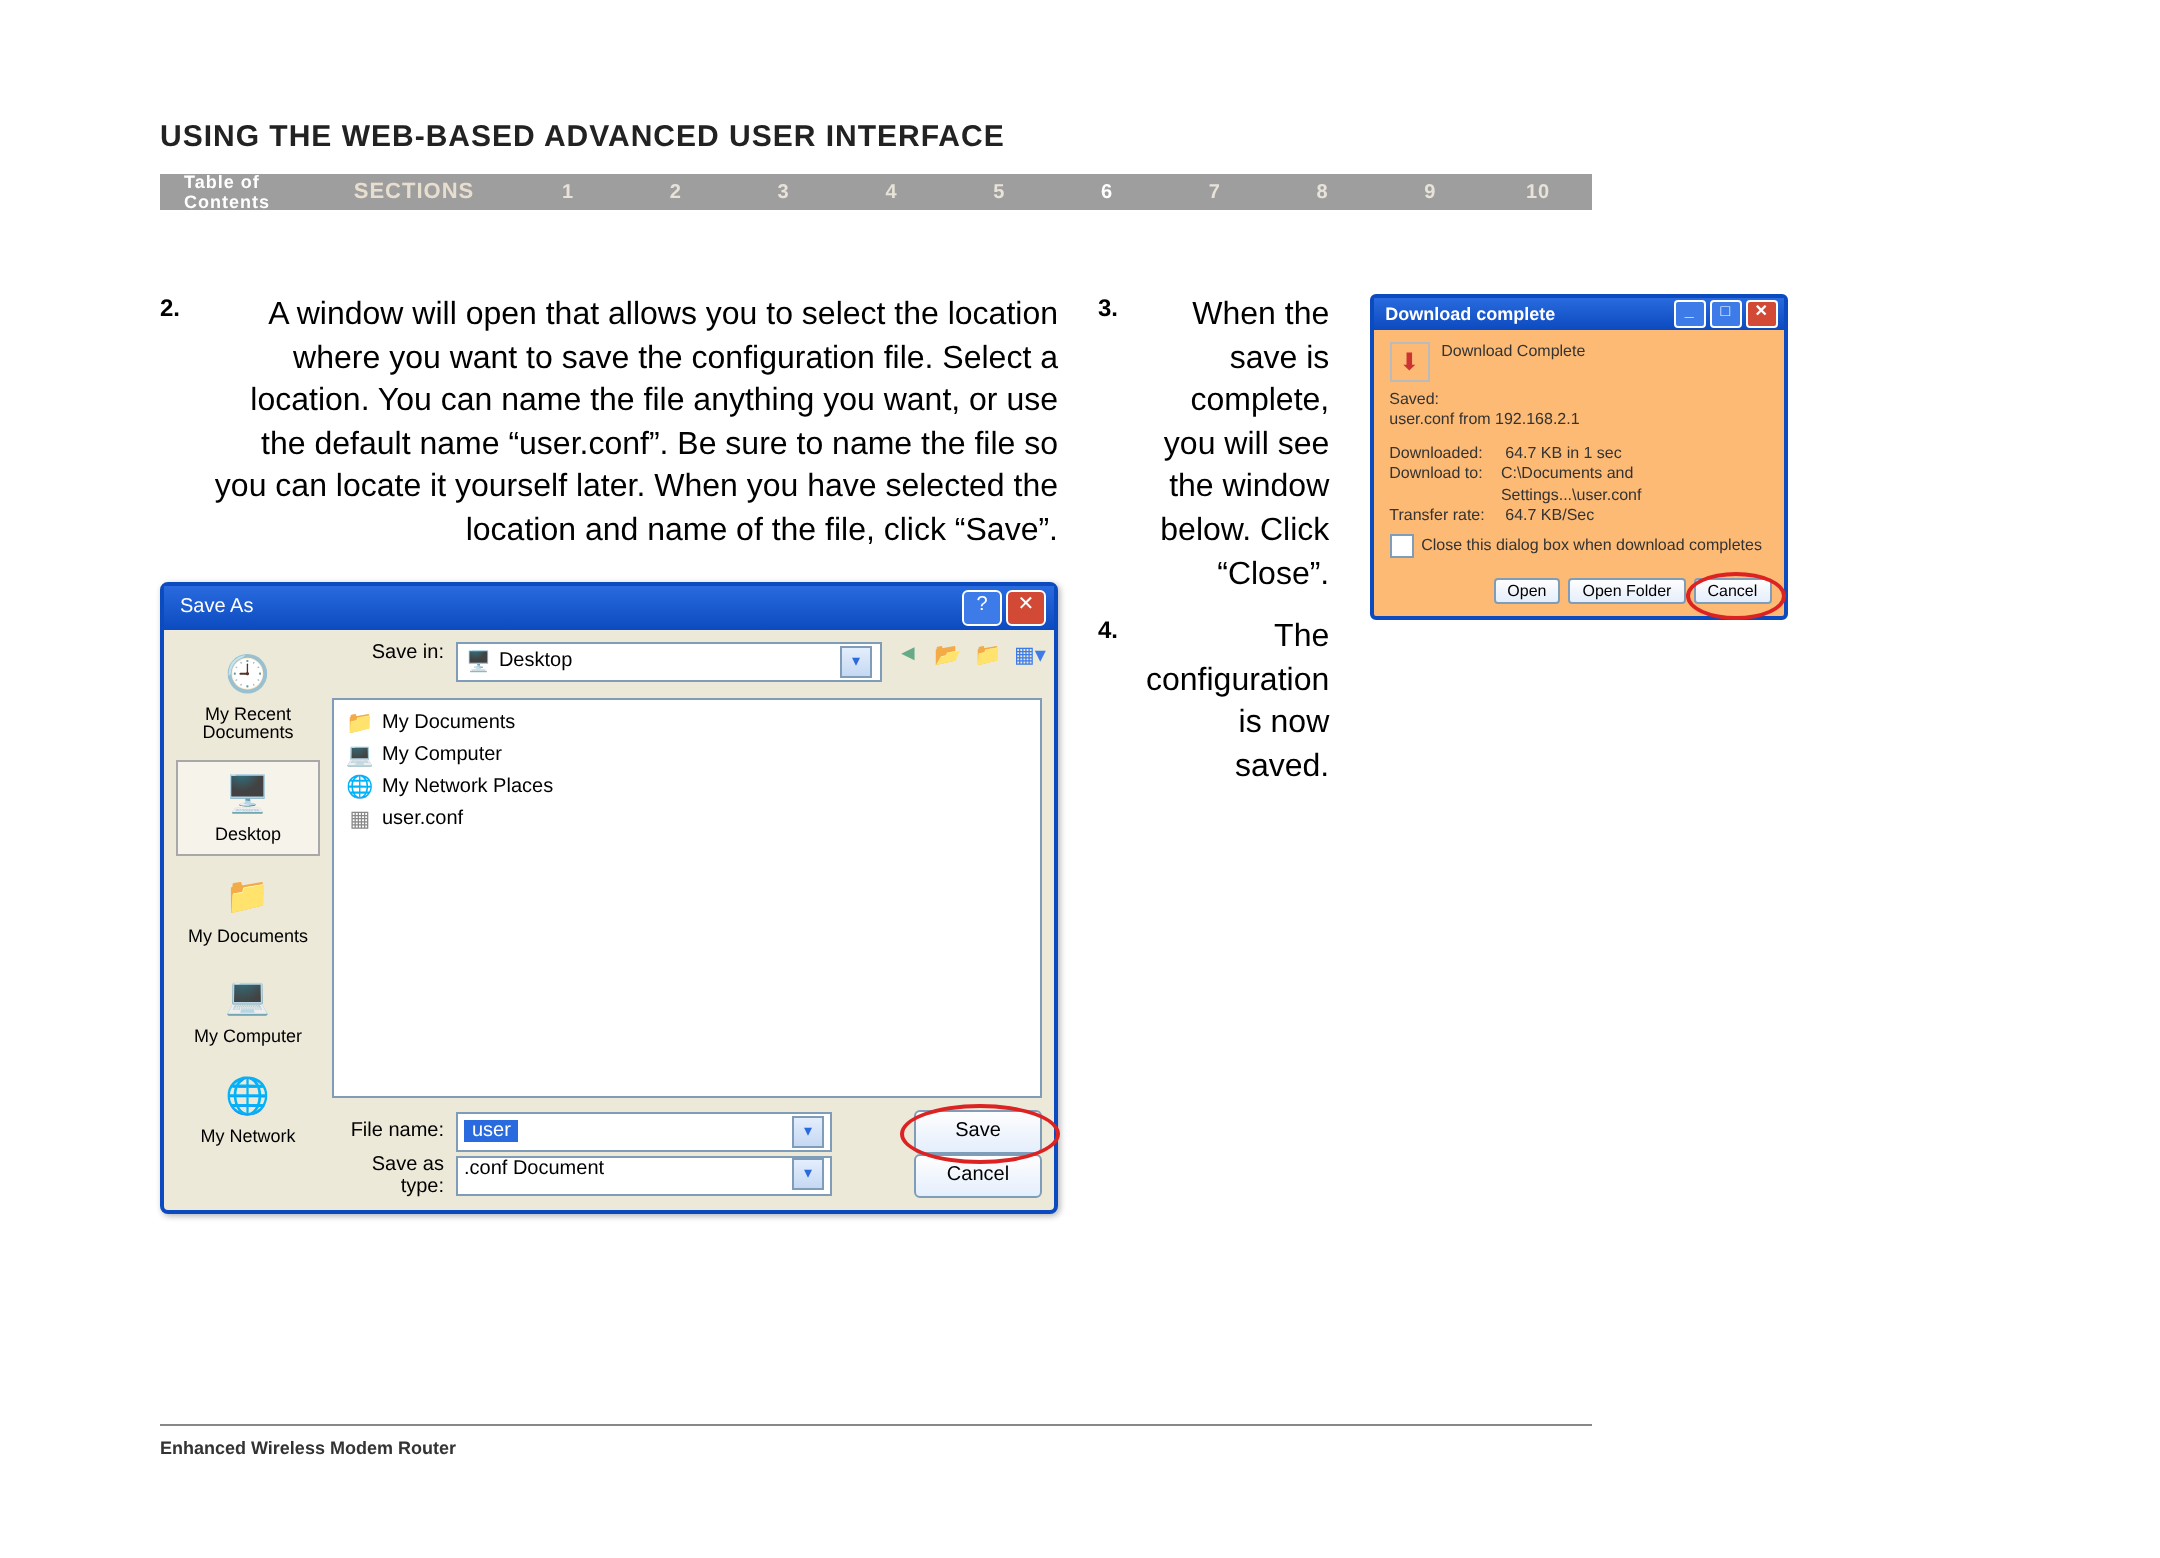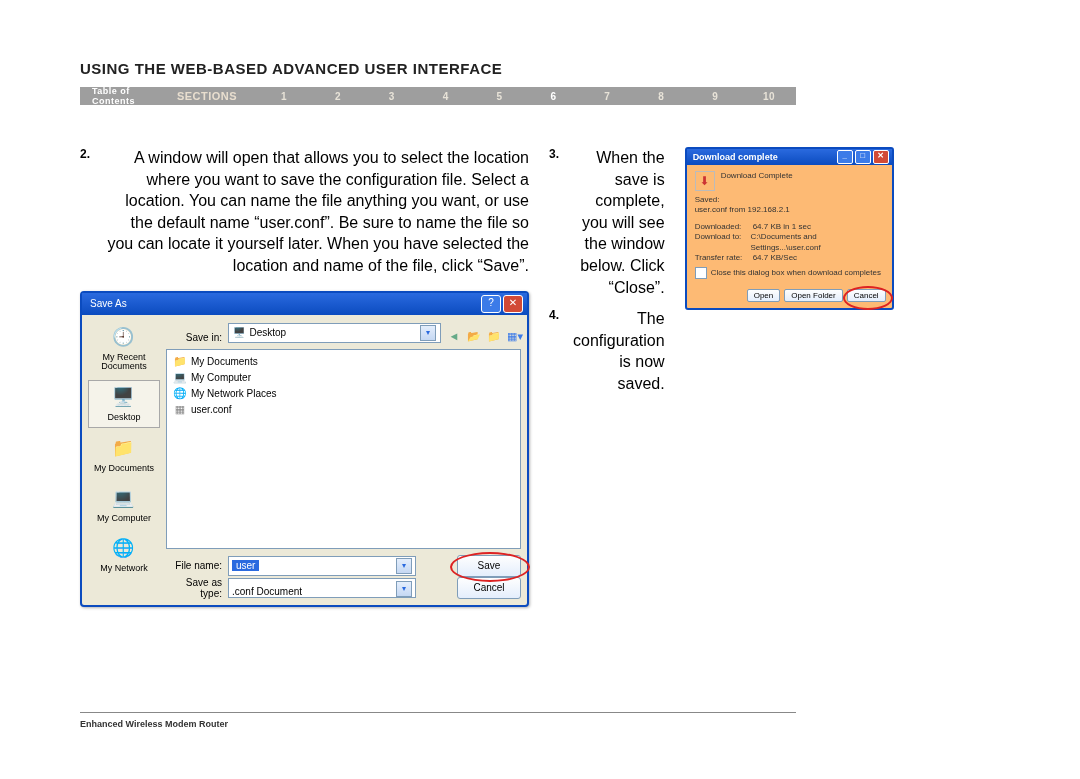--- a/index.html
+++ b/index.html
@@ -111,21 +111,21 @@
     gap: 2px;
     padding: 4px 0;
     font-size: 9px;
     text-align: center;
     line-height: 1.1;
   }
   .place-item.sel { border: 1px solid #a8a8a8; background: #f5f3ea; }
   .pico { width: 28px; height: 26px; display: flex; align-items: center; justify-content: center; font-size: 18px; color: #3c7be8; }
   .main-pane { flex: 1; display: flex; flex-direction: column; }
   .toolbar-row {
-    display: flex; align-items: flex-end; gap: 6px; height: 22px;
+    display: flex; align-items: flex-start; gap: 6px; height: 22px;
   }
   .toolbar-row .lbl { width: 56px; text-align: right; font-size: 10px; }
   .dd {
     flex: 1; height: 18px;
     border: 1px solid #7f9db9;
     background: #fff;
     display: flex; align-items: center;
     padding: 0 4px; gap: 4px;
     font-size: 10px;
   }
@@ -161,21 +161,21 @@
   .fn-input .arrow, .type-input .arrow {
     margin-left: auto;
     width: 14px; height: 14px;
     border: 1px solid #7f9db9;
     background: linear-gradient(#e4eefc,#c5d8f3);
     display: flex; align-items: center; justify-content: center;
     font-size: 8px; color: #2a6adf;
   }
   .type-input {
     height: 18px; border: 1px solid #7f9db9; background: #fff;
-    width: 180px; display: flex; align-items: flex-end; padding: 0 3px;
+    width: 180px; display: flex; align-items: flex-start; padding: 0 3px;
     font-size: 10px;
   }
   .xpbtn {
     width: 62px; height: 20px;
     border: 1px solid #7f9db9;
     border-radius: 3px;
     background: linear-gradient(#fefefe,#e4eefc);
     font-size: 10px;
     display: flex; align-items: center; justify-content: center;
     margin-left: auto;

